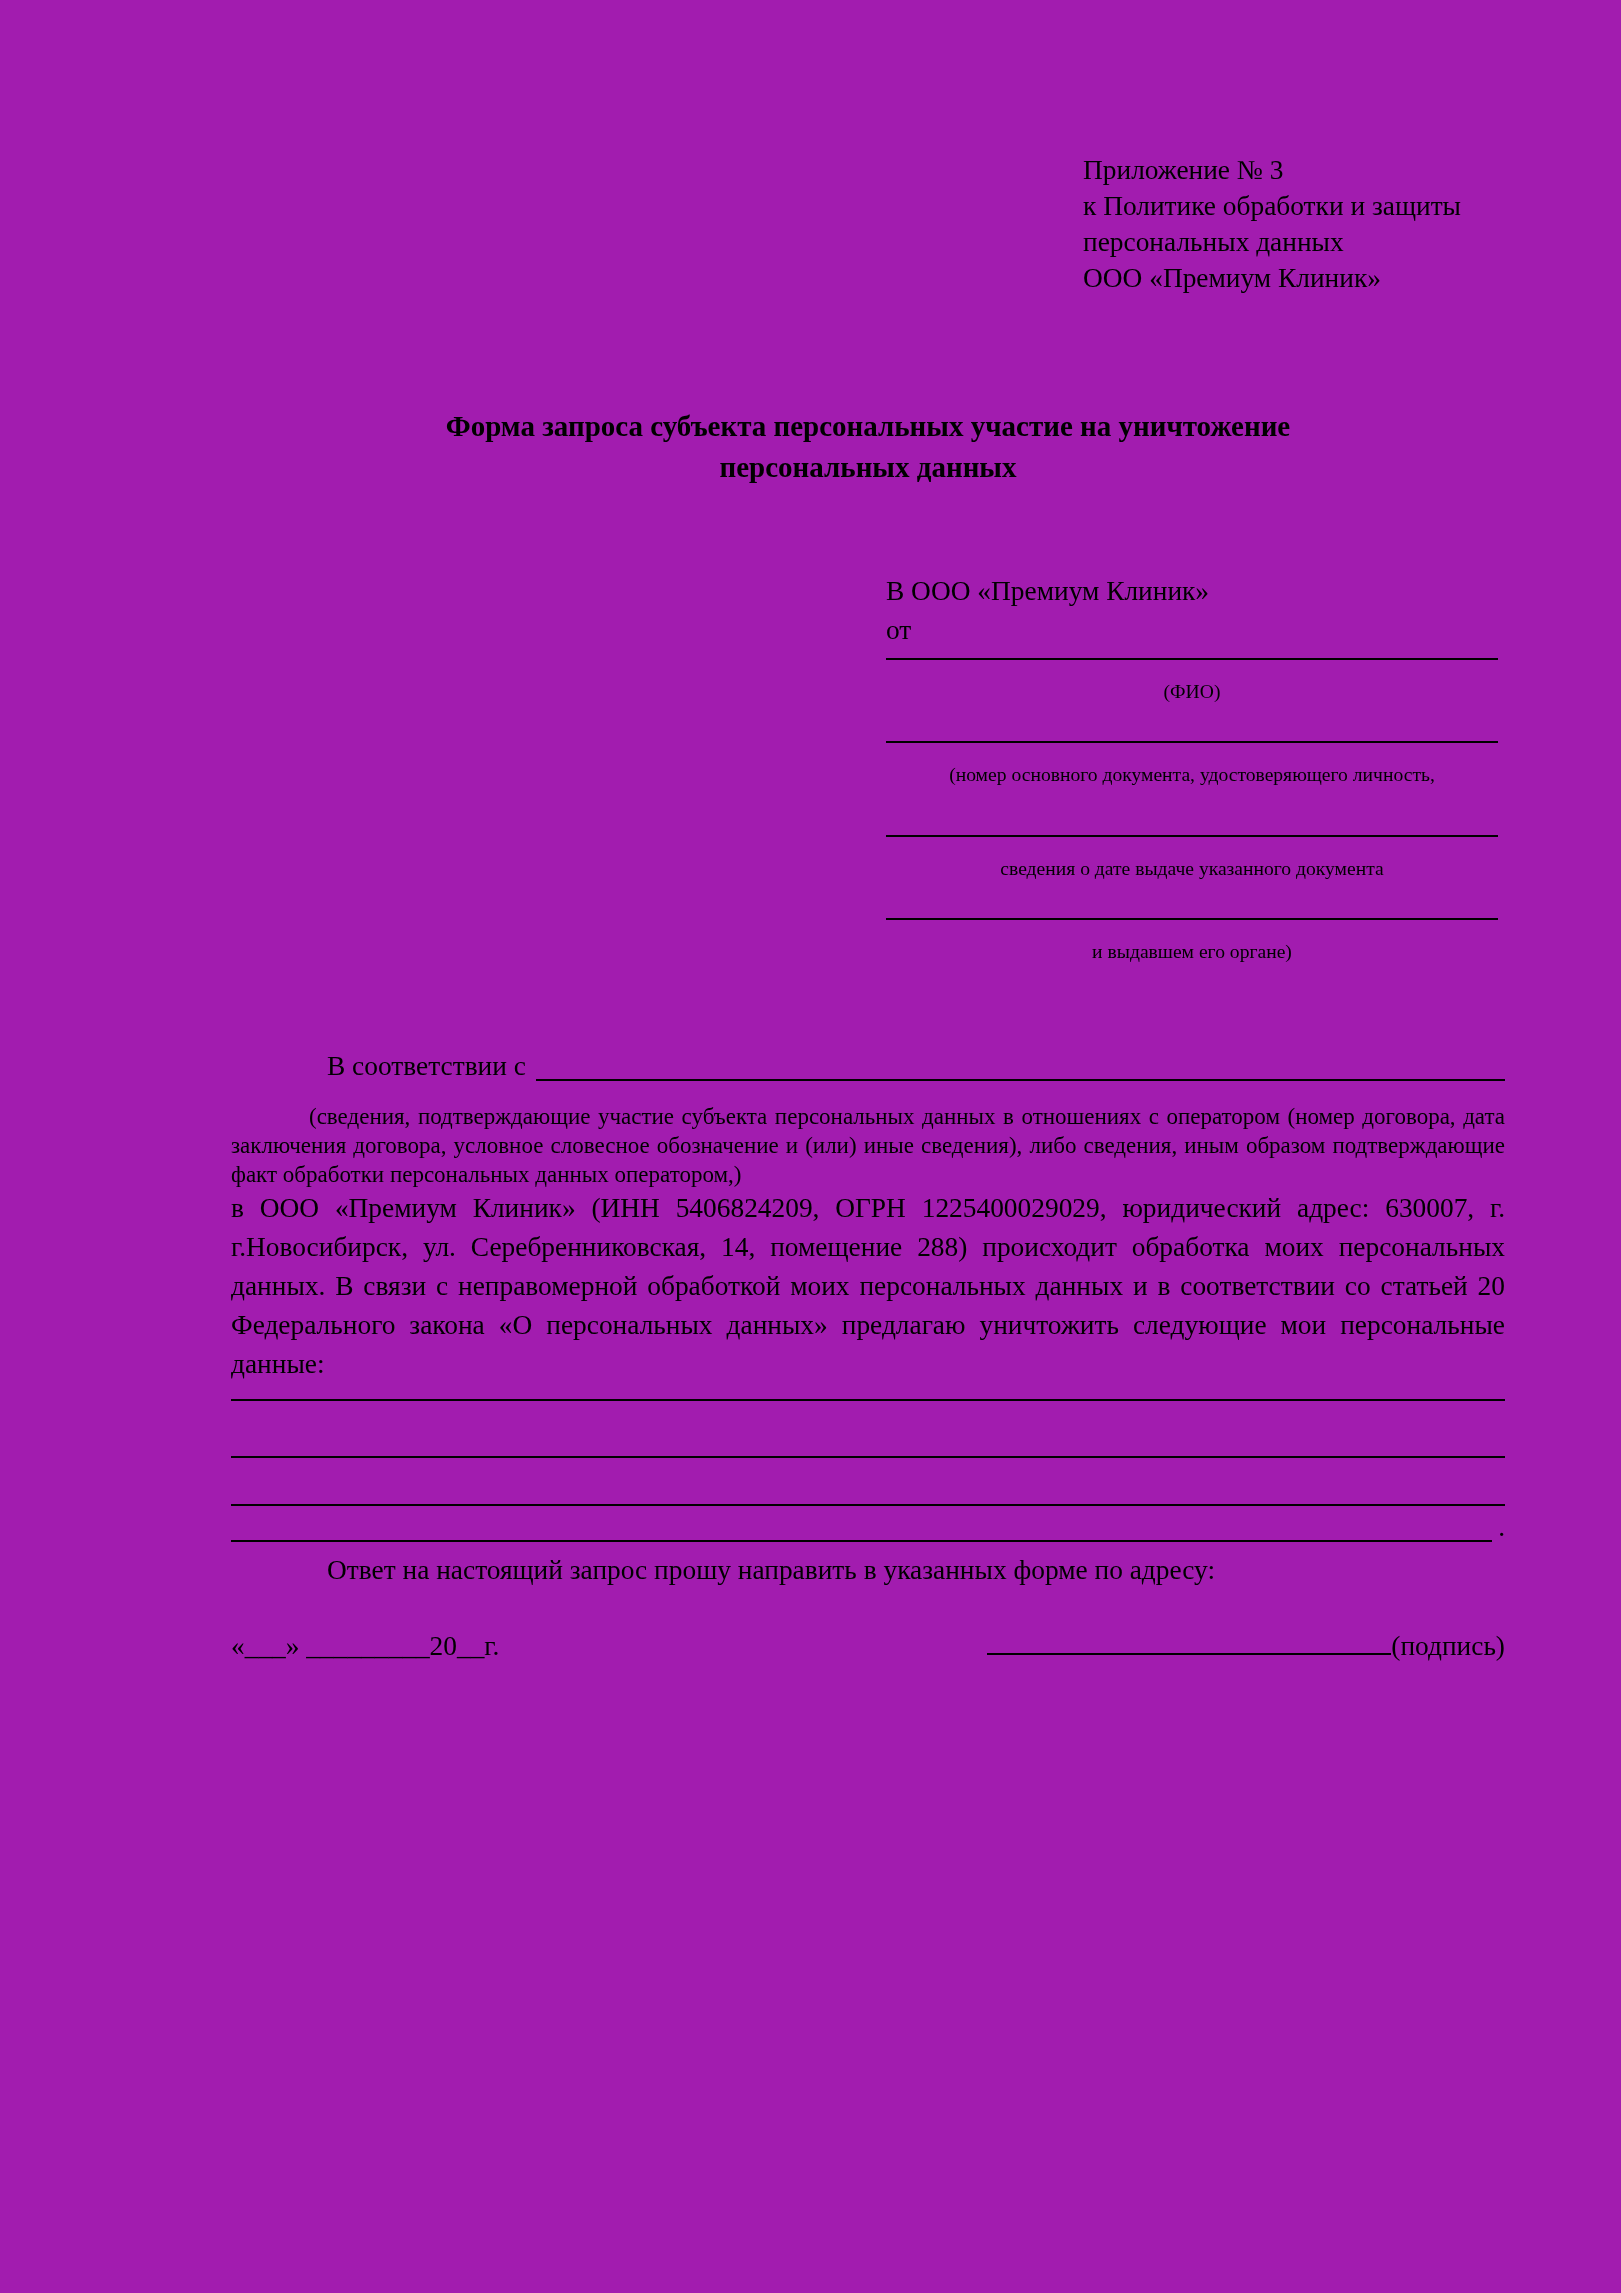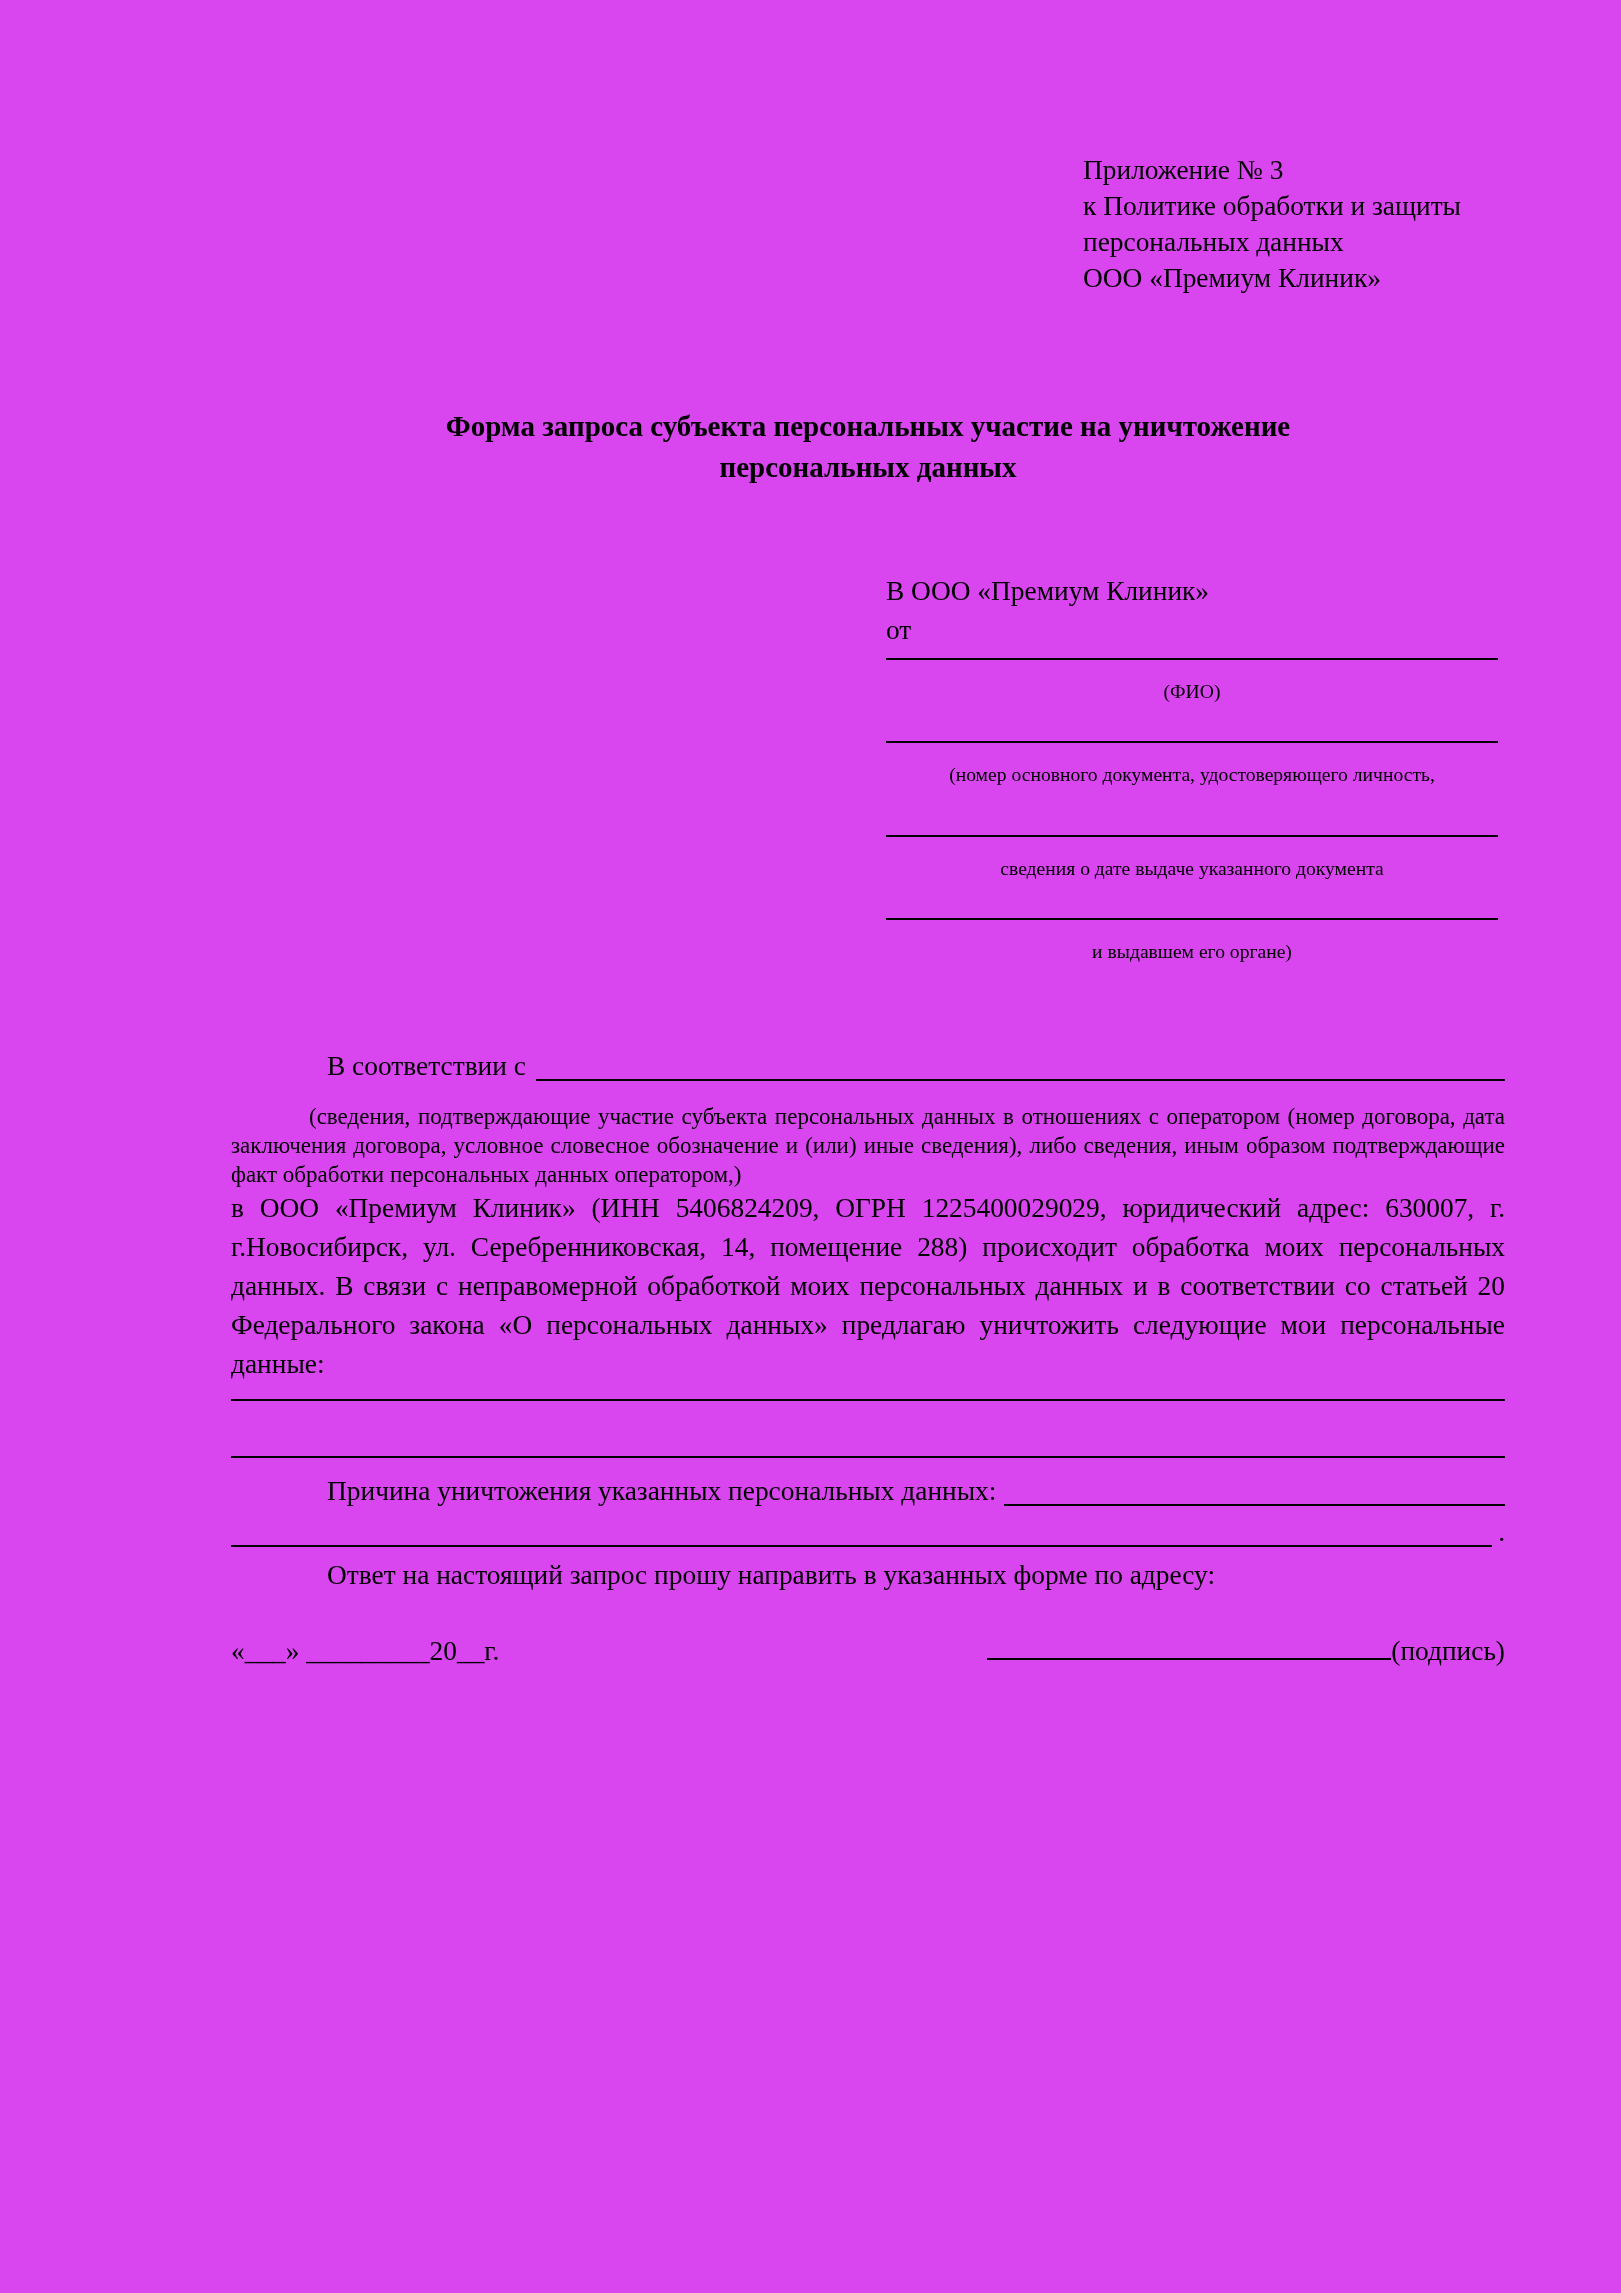--- a/index.html
+++ b/index.html
@@ -4,21 +4,21 @@
 <style>
   html, body {
     margin: 0;
     padding: 0;
     background: #ffffff;
   }
   .page {
     position: relative;
     width: 1621px;
     height: 2294px;
-    background: #d946ef;
+    background: #a21caf;
     color: #000000;
     font-family: "Liberation Serif", "DejaVu Serif", serif;
     font-size: 27.4px;
     box-sizing: border-box;
     padding: 152px 116px 0 231px; 
     overflow: hidden;
   }
 
   
   .annex {
@@ -184,21 +184,20 @@
   </div>
 
   <div class="fineprint">(сведения, подтверждающие участие субъекта персональных данных в отношениях с оператором (номер договора, дата заключения договора, условное словесное обозначение и (или) иные сведения), либо сведения, иным образом подтверждающие факт обработки персональных данных оператором,)</div>
 
   <div class="body-par">в ООО «Премиум Клиник» (ИНН 5406824209, ОГРН 1225400029029, юридический адрес: 630007, г. г.Новосибирск, ул. Серебренниковская, 14, помещение 288) происходит обработка моих персональных данных. В связи с неправомерной обработкой моих персональных данных и в соответствии со статьей 20 Федерального закона «О персональных данных» предлагаю уничтожить следующие мои персональные данные:</div>
 
   <div class="full-line fl1"></div>
   <div class="full-line fl2"></div>
 
   <div class="row reason">
-    <span class="indent-text">Причина уничтожения указанных персональных данных:</span>
     <span class="fill"></span>
   </div>
 
   <div class="row line-period">
     <span class="fill"></span>
     <span class="period">.</span>
   </div>
 
   <div class="answer-par">Ответ на настоящий запрос прошу направить в указанных форме по адресу:</div>
 

